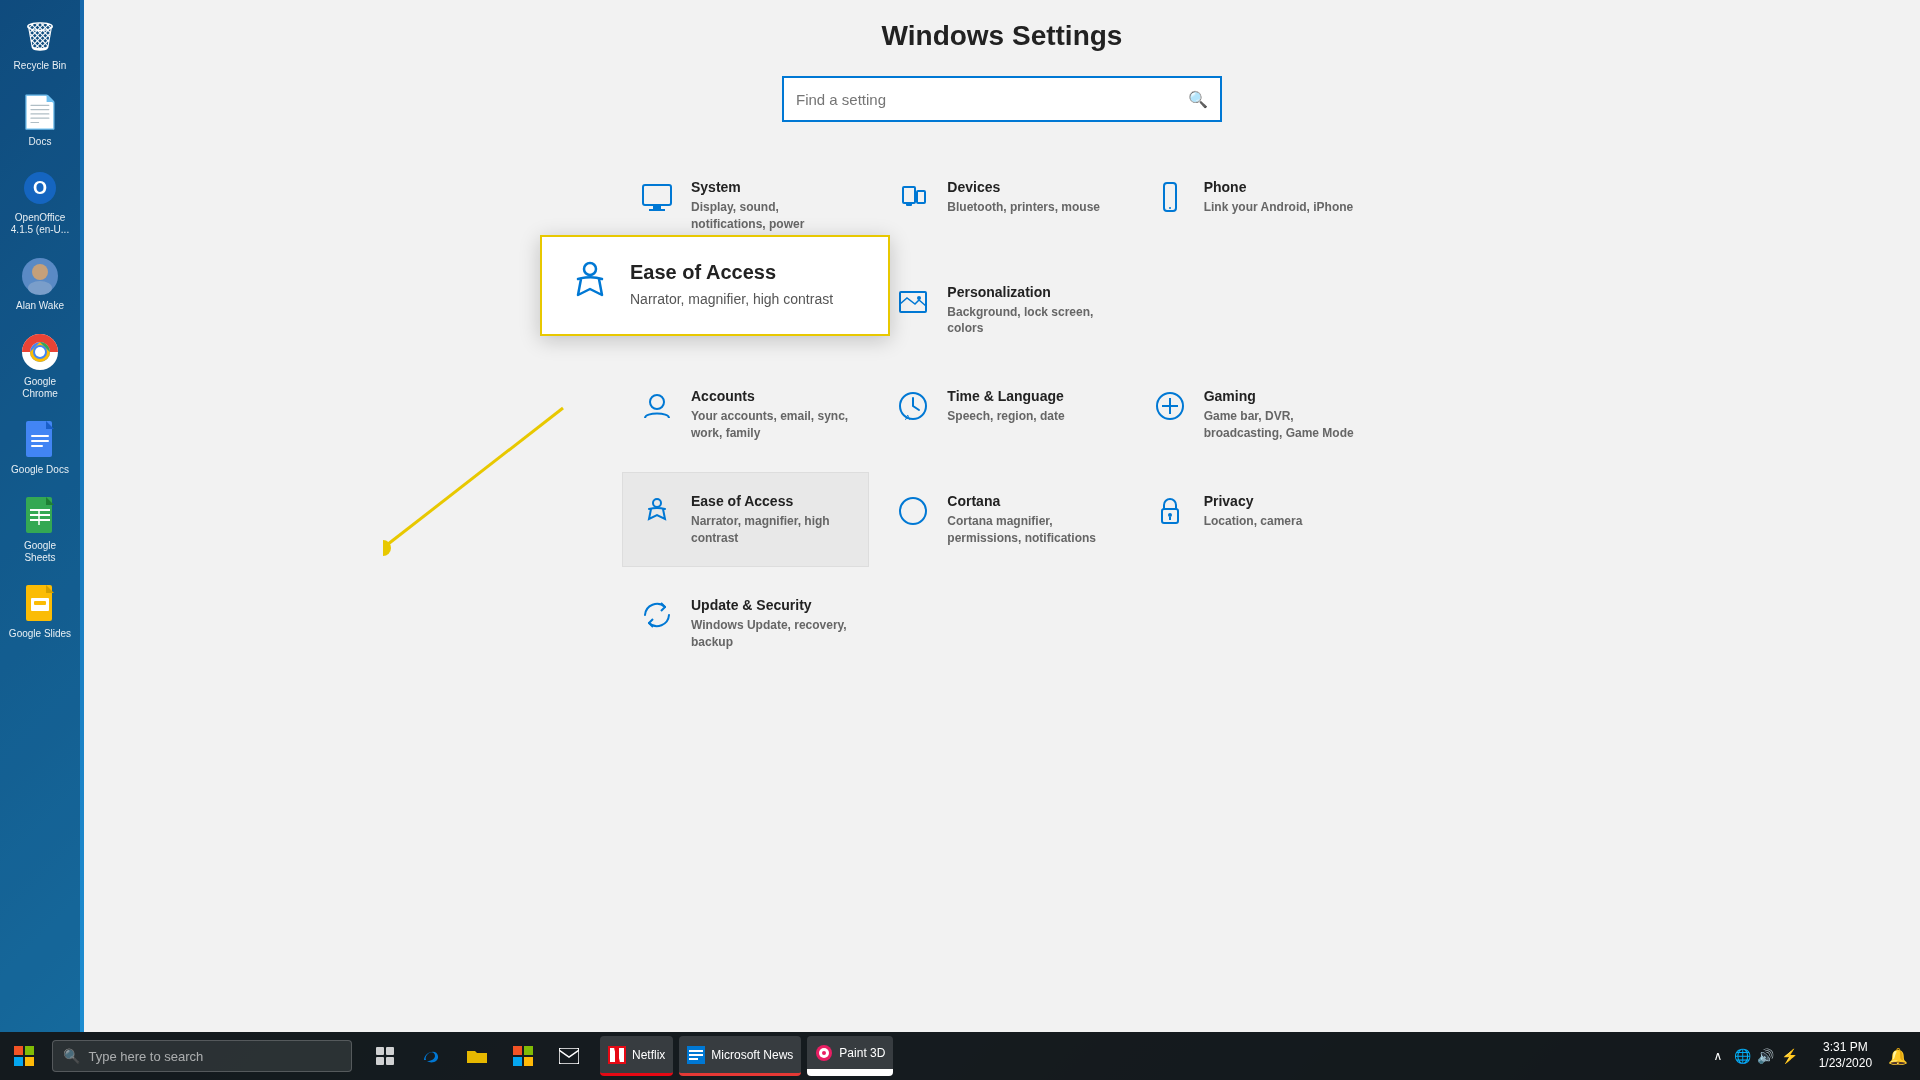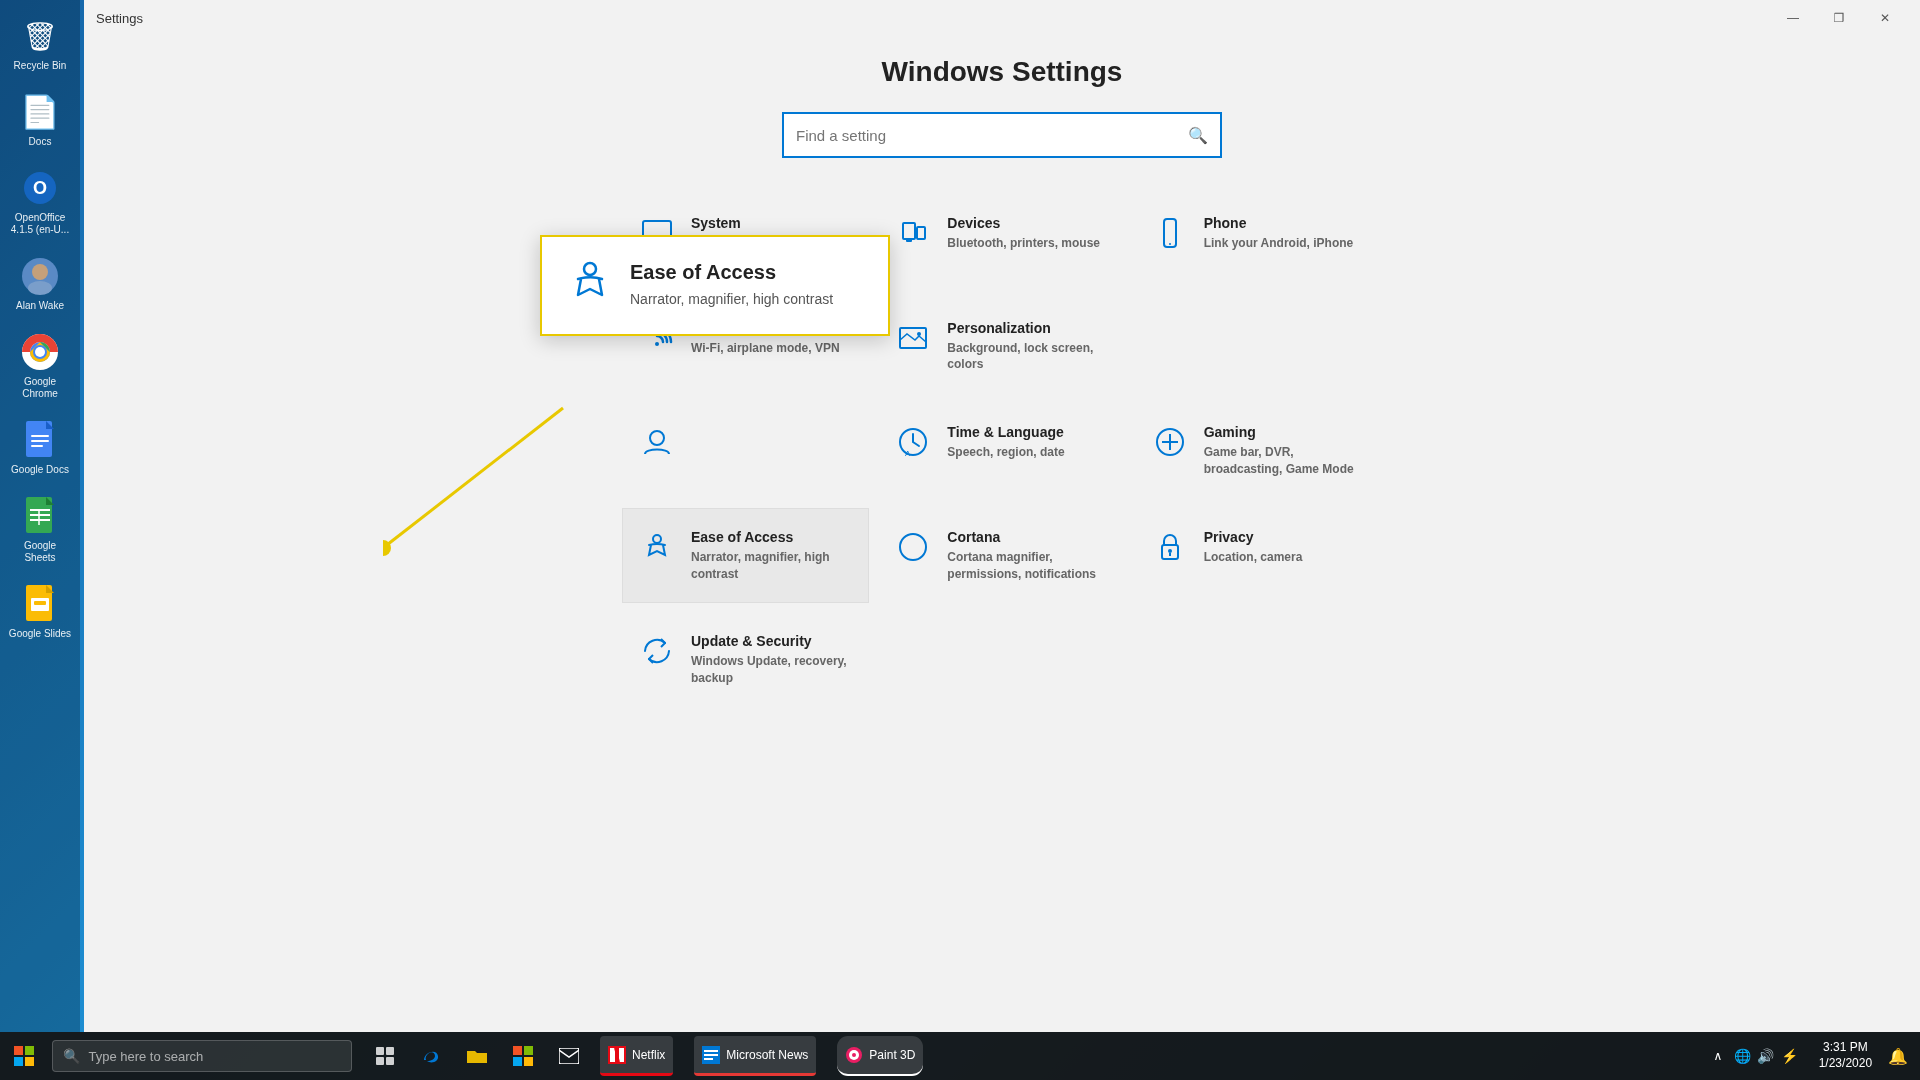--- a/index.html
+++ b/index.html
@@ -437,28 +437,20 @@
         <rect x="7" y="13" width="18" height="13" rx="1" fill="white"></rect>
         <rect x="10" y="16" width="12" height="4" rx="1" fill="#FBBC05"></rect>
       </svg>
     </div>
     <div class="sidebar-label">Google Slides</div>
   </div>
 </div>
 
 <div class="settings-window">
 
-  <div class="title-bar">
-    <span class="title-bar-title">Settings</span>
-    <div class="title-bar-controls">
-      <div class="titlebar-btn">—</div>
-      <div class="titlebar-btn">❐</div>
-      <div class="titlebar-btn close">✕</div>
-    </div>
-  </div>
 
   <div class="settings-content">
     <h1 class="settings-title">Windows Settings</h1>
 
     <div class="search-box">
       <input type="text" placeholder="Find a setting" style="">
       <span class="search-box-icon">🔍</span>
     </div>
 
     <div class="settings-grid">
@@ -534,20 +526,24 @@
       </div>
 
       <div class="settings-item" style="visibility:hidden;"></div>
 
       <div class="settings-item">
         <div class="settings-icon">
           <svg width="32" height="32" viewBox="0 0 32 32">
               <circle cx="16" cy="12" r="7" fill="none" stroke="#0078d4" stroke-width="2"></circle>
               <path d="M4 28 C4 22 28 22 28 28" fill="none" stroke="#0078d4" stroke-width="2"></path>
             </svg>
+        </div>
+        <div class="settings-text">
+          <div class="settings-name">Accounts</div>
+          <div class="settings-desc">Your accounts, email, sync, work, family</div>
         </div>
       </div>
 
       <div class="settings-item">
         <div class="settings-icon">
           <svg width="32" height="32" viewBox="0 0 32 32">
               <circle cx="16" cy="16" r="13" fill="none" stroke="#0078d4" stroke-width="2"></circle>
               <path d="M16 8 L16 16 L22 20" fill="none" stroke="#0078d4" stroke-width="2" stroke-linecap="round"></path>
               <text x="8" y="30" font-size="8" fill="#0078d4">A</text>
             </svg>
@@ -693,21 +689,21 @@
         </svg>
     </div>
     <div class="taskbar-icon-btn">
       <svg width="20" height="16" viewBox="0 0 20 16">
           <rect x="0" y="0" width="20" height="16" rx="2" fill="none" stroke="white" stroke-width="1.5"></rect>
           <path d="M0 2 L10 9 L20 2" fill="none" stroke="white" stroke-width="1.5"></path>
         </svg>
     </div>
   </div>
 
-  <div style="display:flex; align-items:center; margin-left:8px; gap:17px;">
+  <div style="display:flex; align-items:center; margin-left:8px; gap:2px;">
 
     <div class="taskbar-app-open" style="border-bottom:3px solid #e50914;">
       <svg width="18" height="18" viewBox="0 0 18 18">
           <rect width="18" height="18" fill="#e50914"></rect>
           <rect x="2" y="2" width="5" height="14" fill="white"></rect>
           <rect x="11" y="2" width="5" height="14" fill="white"></rect>
           <path d="M7 2 L11 16" stroke="#e50914" stroke-width="2"></path>
         </svg>
       <span class="app-label-text">Netflix</span>
     </div>
@@ -715,21 +711,21 @@
     <div class="taskbar-app-open" style="border-bottom:3px solid #e53935;">
       <svg width="18" height="18" viewBox="0 0 18 18">
           <rect width="18" height="18" fill="#0078d4"></rect>
           <rect x="2" y="4" width="14" height="2" fill="white"></rect>
           <rect x="2" y="8" width="14" height="2" fill="white"></rect>
           <rect x="2" y="12" width="9" height="2" fill="white"></rect>
         </svg>
       <span class="app-label-text">Microsoft News</span>
     </div>
 
-    <div class="taskbar-app-open" style="border-bottom:2px solid #ffffff;border-radius:11px;">
+    <div class="taskbar-app-open" style="border-bottom:7px solid #ffffff;">
       <svg width="18" height="18" viewBox="0 0 18 18">
           <circle cx="9" cy="9" r="8" fill="#e91e63"></circle>
           <circle cx="9" cy="9" r="5" fill="white"></circle>
           <circle cx="9" cy="9" r="2" fill="#e91e63"></circle>
         </svg>
       <span class="app-label-text">Paint 3D</span>
     </div>
   </div>
 
   <div class="taskbar-tray">

